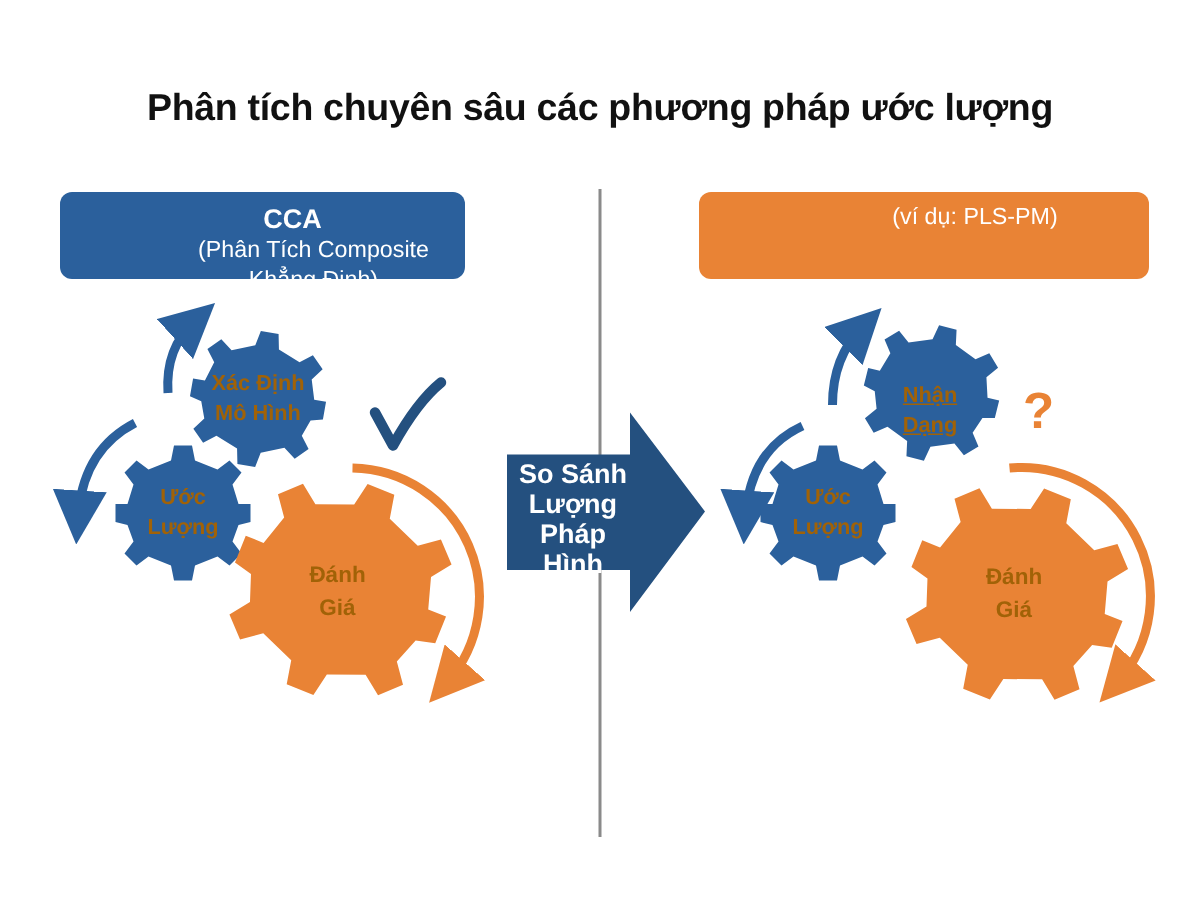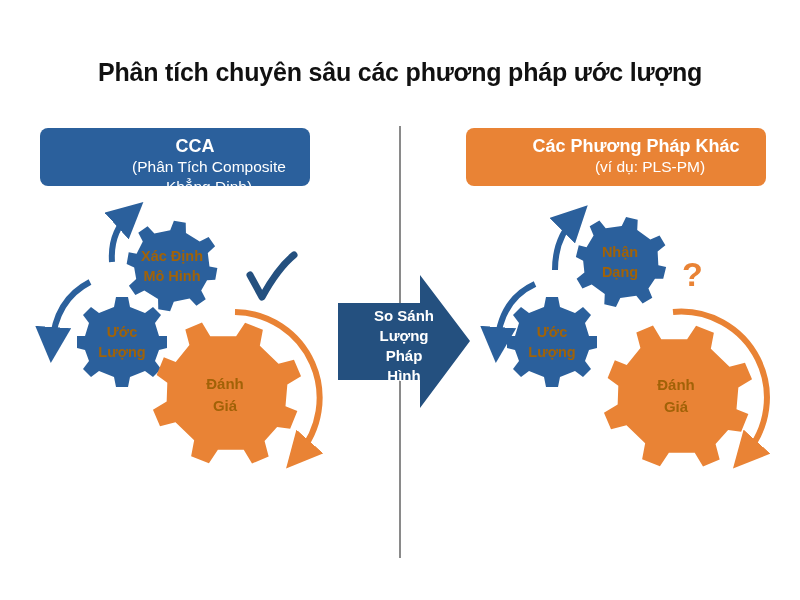--- a/index.html
+++ b/index.html
@@ -7,34 +7,33 @@
   .title { position:absolute; left:0; top:58px; width:800px; text-align:center; font-size:25px; font-weight:bold; color:#111; letter-spacing:-0.2px; }
   .hbox { position:absolute; border-radius:8px; color:#fff; text-align:center; box-sizing:border-box;padding-left:40px; }
   .hbox .h1 { font-size:18px; font-weight:bold; line-height:22px; }
   .hbox .h2 { font-size:15.5px; line-height:20px;margin-left:28px; }
   #box-left { left:40px; top:128px; width:270px; height:58px; background:#2b609c; padding-top:7px; }
   #box-right { left:466px; top:128px; width:300px; height:58px; background:#e98335; padding-top:7px; }
   .divider { position:absolute; left:399px; top:126px; width:2px; height:432px; background:#8a8a8a; }
   svg.diag { position:absolute; left:0; top:0; }
   .gl { position:absolute; color:#a16207; font-weight:bold; text-align:center; font-size:14.5px; line-height:20px; transform:translate(-50%,-50%); white-space:nowrap; }
   .gl.big { font-size:15px; line-height:22px; }
-  .arrow-label { position:absolute; left:338px; top:306px; width:88px; color:#fff; font-weight:bold; text-align:center; font-size:15px; line-height:20px;padding-left:22px; }
+  .arrow-label { position:absolute; left:338px; top:306px; width:88px; color:#fff; font-weight:bold; text-align:center; font-size:18px; line-height:20px; }
 </style>
 </head>
 <body>
 
 <div class="title">Phân tích chuyên sâu các phương pháp ước lượng</div>
 
 <div class="hbox" id="box-left">
   <div class="h1">CCA</div>
   <div class="h2">(Phân Tích Composite Khẳng Định)</div>
 </div>
 
 <div class="hbox" id="box-right">
-  <div class="h1">Các Phương Pháp Khác</div>
   <div class="h2">(ví dụ: PLS-PM)</div>
 </div>
 
 <div class="divider"></div>
 
 <svg class="diag" width="800" height="600" viewBox="0 0 800 600">
   <defs>
 
     <path id="gear8" d="M -6,-45 L 6,-45 L 8,-35 L 23,-29 L 31,-35 L 39,-27 L 33,-19 L 37,-6 L 45,-6 L 45,6 L 37,8 L 33,19 L 39,27 L 31,35 L 23,29 L 8,35 L 6,45 L -6,45 L -8,35 L -23,29 L -31,35 L -39,27 L -33,19 L -37,8 L -45,6 L -45,-6 L -37,-6 L -33,-19 L -39,-27 L -31,-35 L -23,-29 L -8,-35 Z"></path>
     <marker id="ah-blue" markerWidth="6" markerHeight="6" refX="3" refY="3" orient="auto" markerUnits="strokeWidth">
@@ -79,21 +78,21 @@
   <div>Đánh</div>
   <div>Giá</div>
 </div>
 
 <div class="arrow-label">
   <div>So Sánh</div>
   <div>Lượng Pháp</div>
   <div>Hình</div>
 </div>
 
-<div class="gl" style="left:620px;top:262px;">
+<div class="gl" style="left:620px;top:274px;text-decoration:underline;">
   <div>Nhận</div>
   <div>Dạng</div>
 </div>
 <div class="gl" style="left:552px;top:342px;">
   <div>Ước</div>
   <div>Lượng</div>
 </div>
 <div class="gl big" style="left:676px;top:396px;">
   <div>Đánh</div>
   <div>Giá</div>

